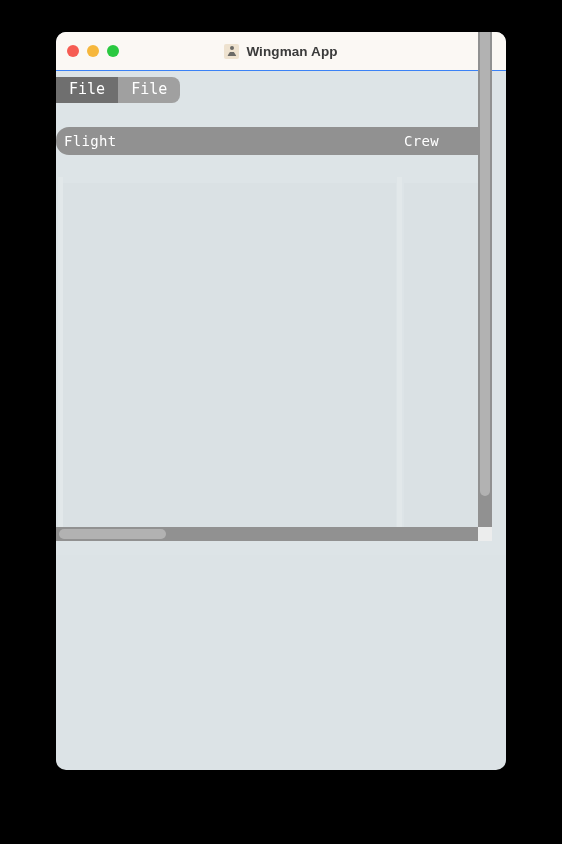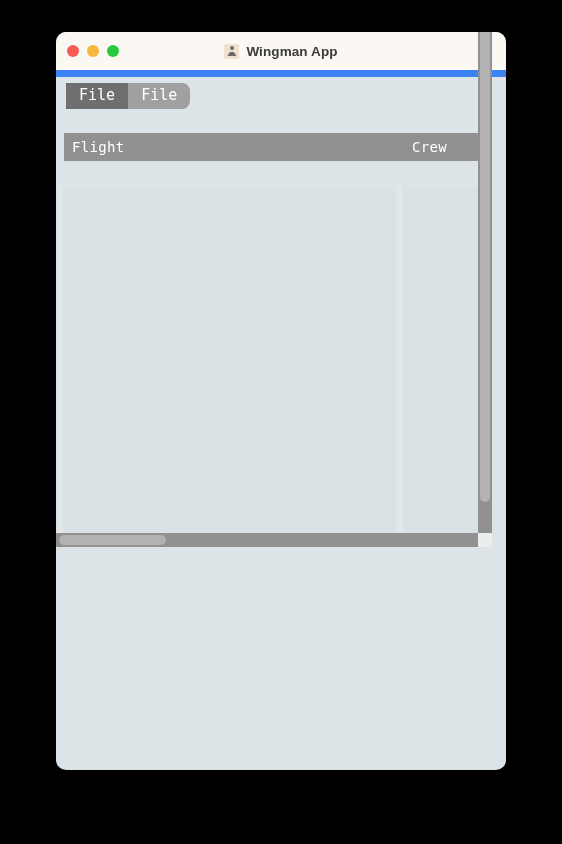--- a/index.html
+++ b/index.html
@@ -25,21 +25,21 @@
     overflow: hidden;
     background: #dce3e6;
     box-shadow: 0 2px 10px rgba(0,0,0,0.55);
   }
 
   
   #titlebar {
     position: relative;
     height: 38px;
     background: #fbf8f4;
-    border-bottom: 7px solid #3b82f6;
+    border-bottom: 1px solid #3b82f6;
     display: flex;
     align-items: center;
   }
   #traffic-lights {
     position: absolute;
     left: 11px;
     top: 50%;
     transform: translateY(-50%);
     display: flex;
     gap: 8px;
@@ -99,21 +99,21 @@
     color: #3b3b3b;
     letter-spacing: 0.1px;
   }
 
   
   #menubar {
     height: 32px;
     background: #dde4e7;
     display: flex;
     align-items: flex-end;
-    padding-left: 10px;
+    padding-left: 0;
     box-sizing: border-box;
   }
   .menu-item {
     font-family: "DejaVu Sans Mono", monospace;
     font-size: 15px;
     color: #ffffff;
     padding: 5px 13px 6px 13px;
     line-height: 1;
     cursor: default;
     user-select: none;
@@ -178,28 +178,29 @@
 
   
   #content-region {
     position: relative;
     height: 452px;
     background: #dde4e7;
   }
 
   #table-header {
     position: absolute;
-    left: 8px;
+    left: 0;
     top: 24px;
     right: 14px;
     height: 28px;
     background: #919191;
     display: flex;
     align-items: center;
     box-sizing: border-box;
+    border-radius: 13px;
   }
   .col-header {
     font-family: "DejaVu Sans Mono", monospace;
     font-size: 14px;
     color: #ffffff;
     letter-spacing: 0.3px;
   }
   #col-flight { padding-left: 8px; }
   #col-crew   { position: absolute; left: 348px; }
 

